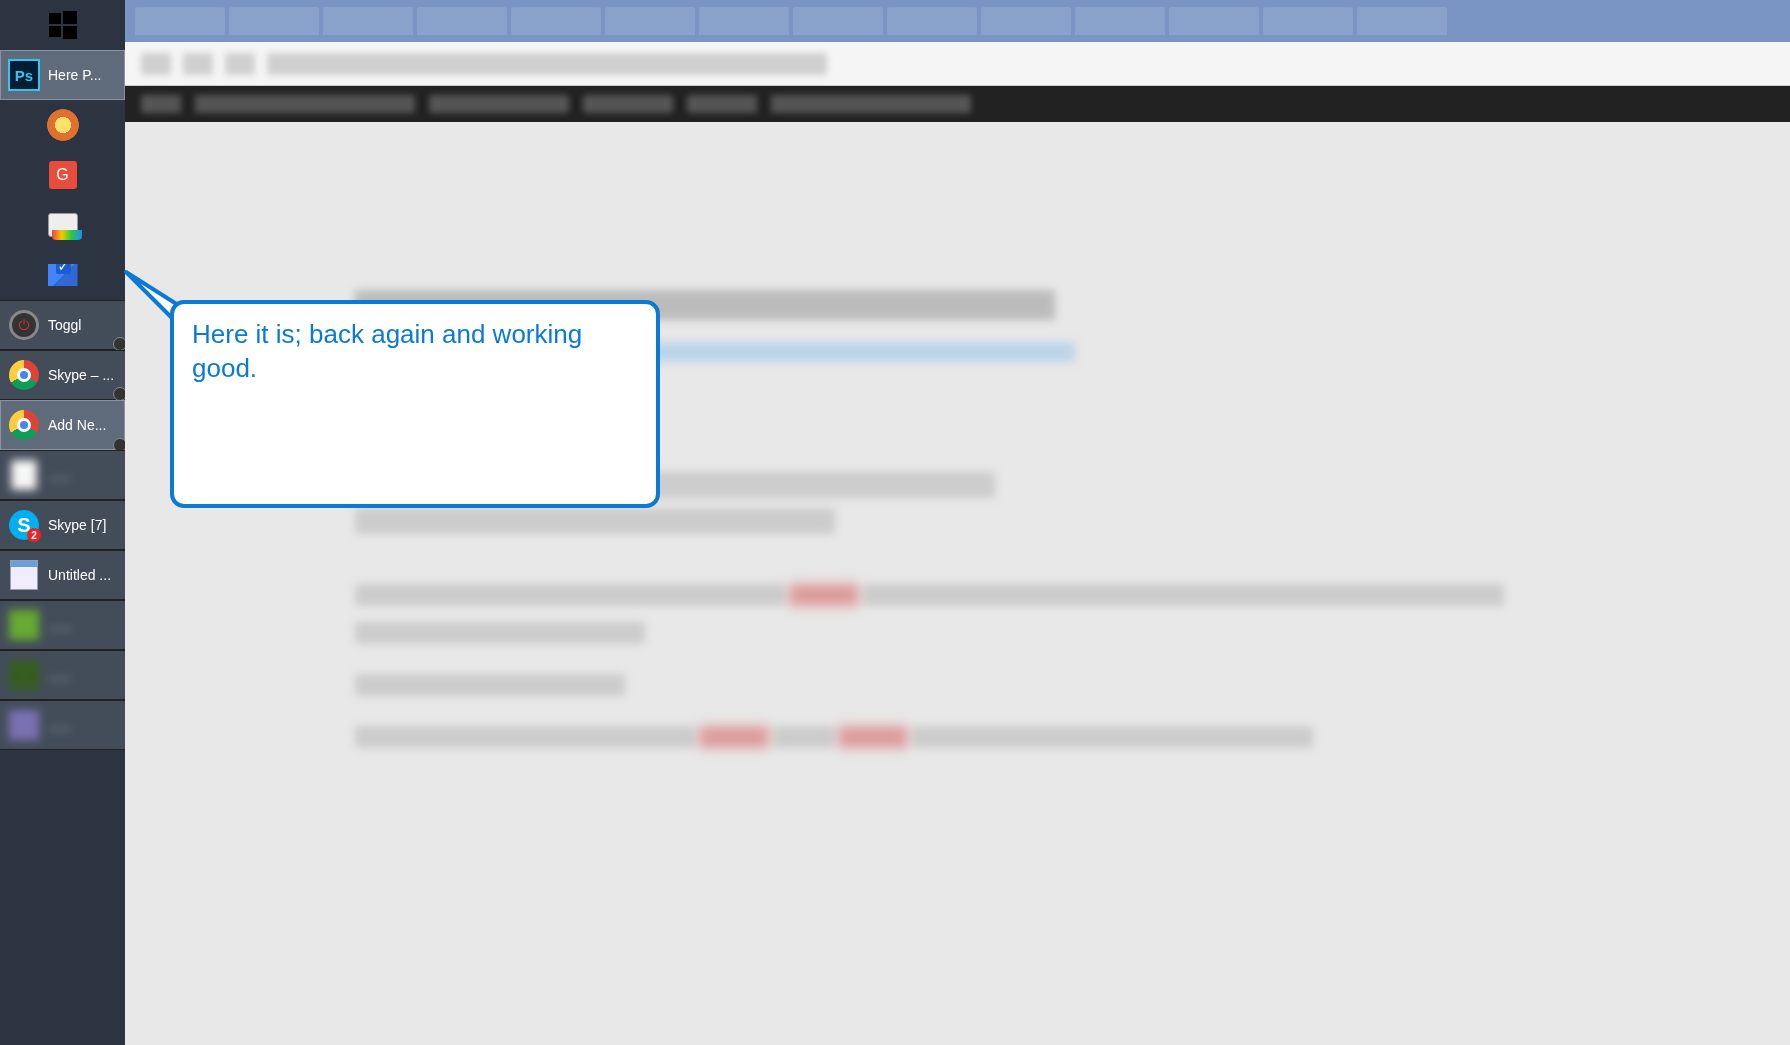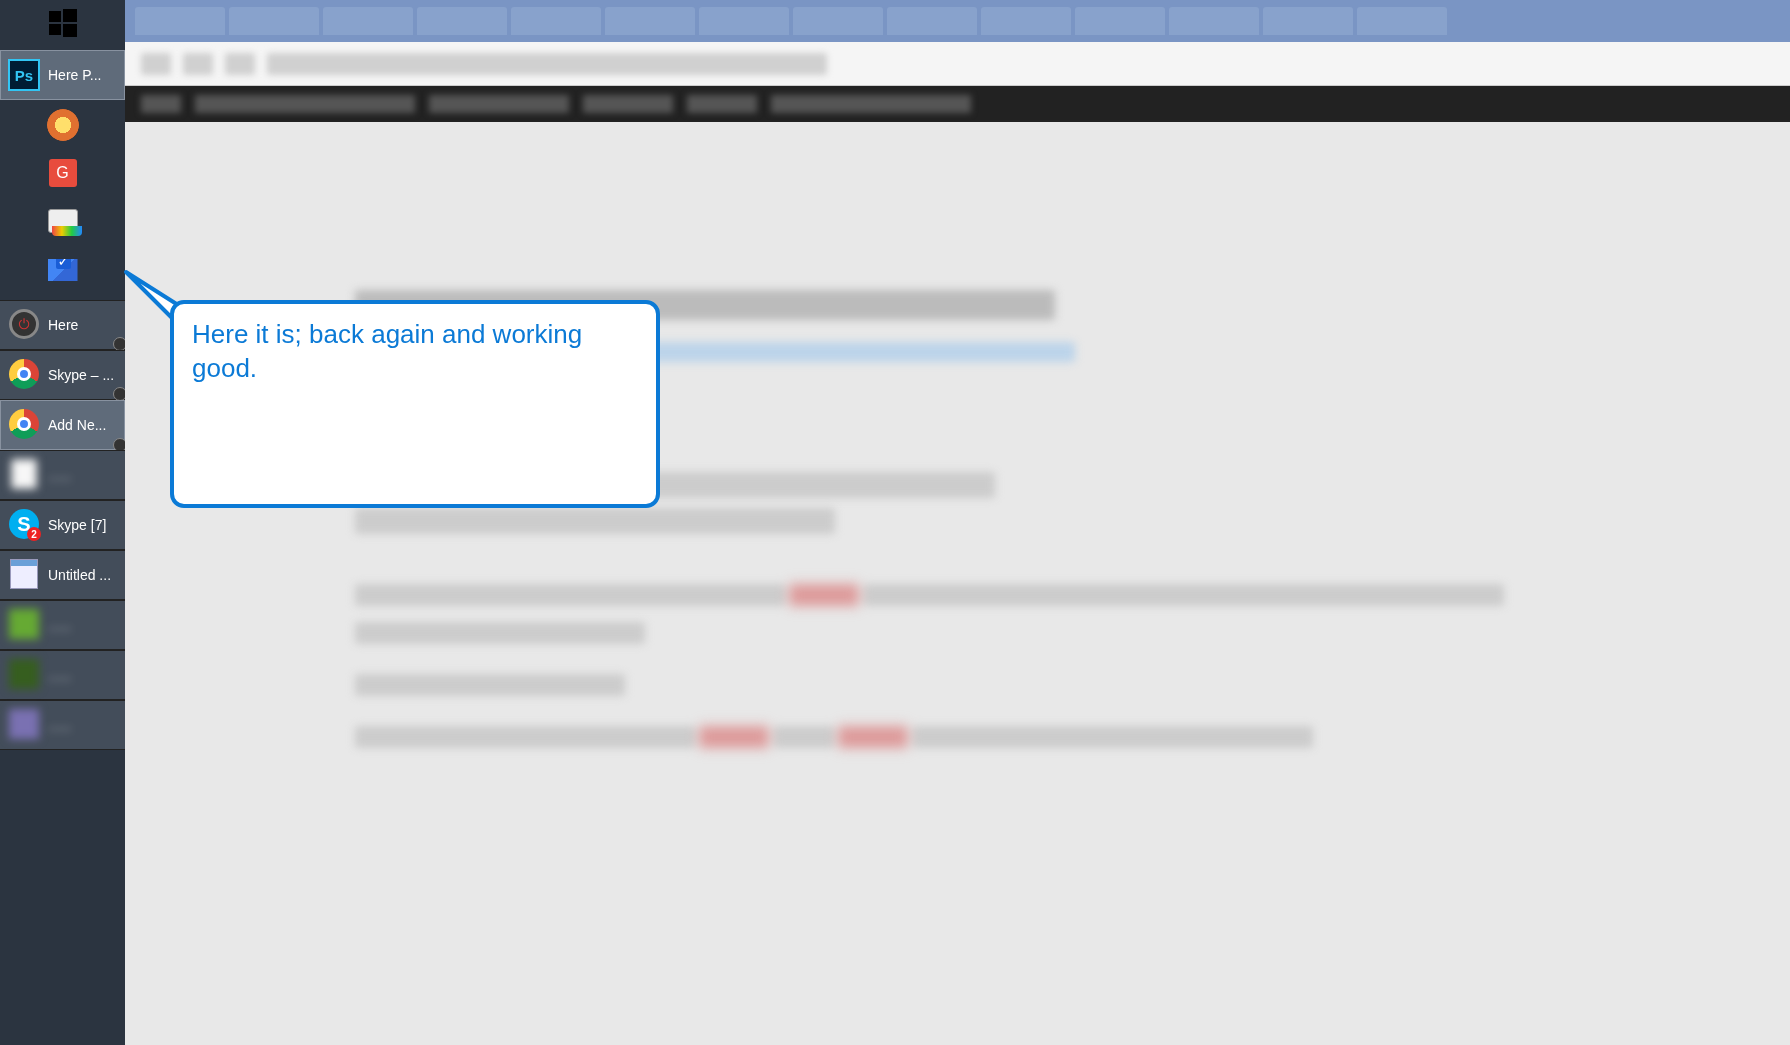--- a/index.html
+++ b/index.html
@@ -46,21 +46,21 @@
   }
   .taskbar-item.grouped {
     background: #434d5a;
     border-top: 1px solid #222;
     border-bottom: 1px solid #222;
   }
   .taskbar-item.blurred .label,
   .taskbar-item.blurred .icon-box { filter: blur(4px); }
   .icon-box {
     width: 32px; height: 32px;
-    display: flex; align-items: flex-start; justify-content: center;
+    display: flex; align-items: center; justify-content: center;
     flex-shrink: 0;
     font-size: 20px;
     color: #fff;
   }
   .icon-ps {
     width: 32px; height: 32px;
     background: #001d34;
     border: 2px solid #32c5f4;
     color: #32c5f4;
     font-weight: 700;
@@ -240,21 +240,21 @@
     <div class="taskbar-item centered">
       <div class="icon-box">
         <div class="icon-inbox"></div>
       </div>
     </div>
     <div class="taskbar-item grouped">
       <div class="icon-box">
         <div class="icon-toggl">⏻</div>
         <div class="chrome-overlay"></div>
       </div>
-      <span class="label">Here</span>
+      <span class="label">Toggl</span>
     </div>
     <div class="taskbar-item grouped">
       <div class="icon-box">
         <div class="icon-chrome"></div>
         <div class="chrome-overlay"></div>
       </div>
       <span class="label">Skype – ...</span>
     </div>
     <div class="taskbar-item active">
       <div class="icon-box">

